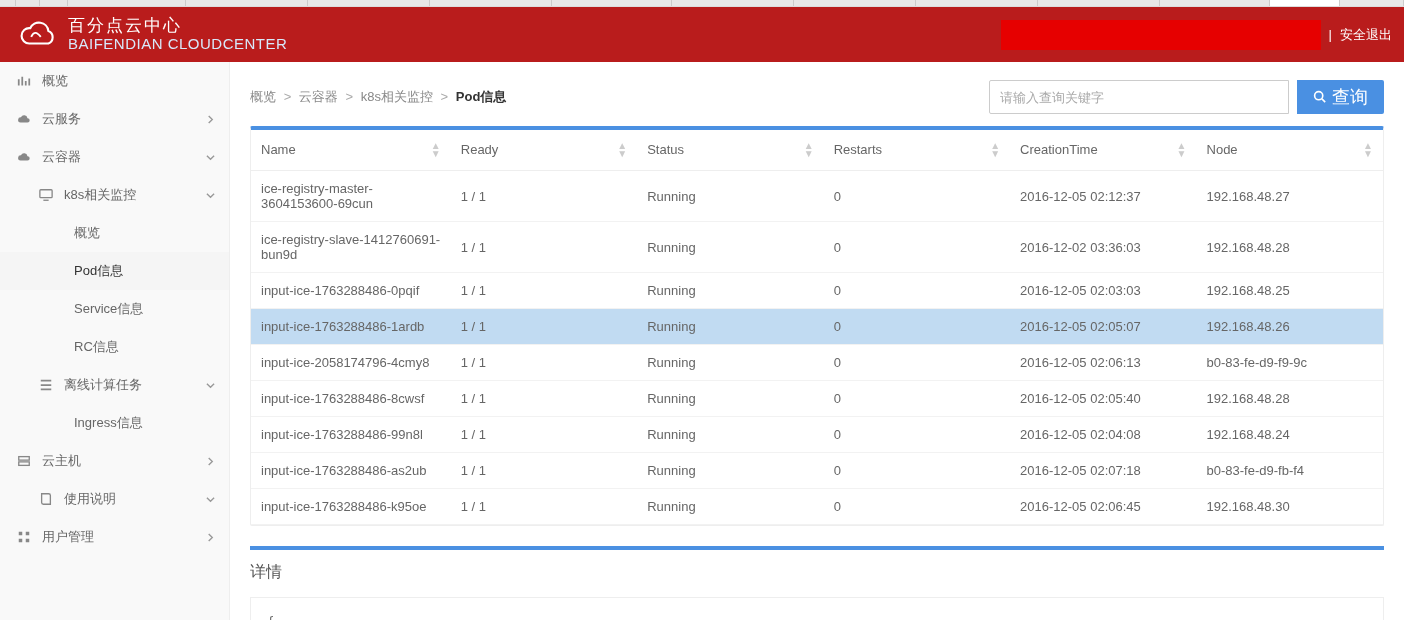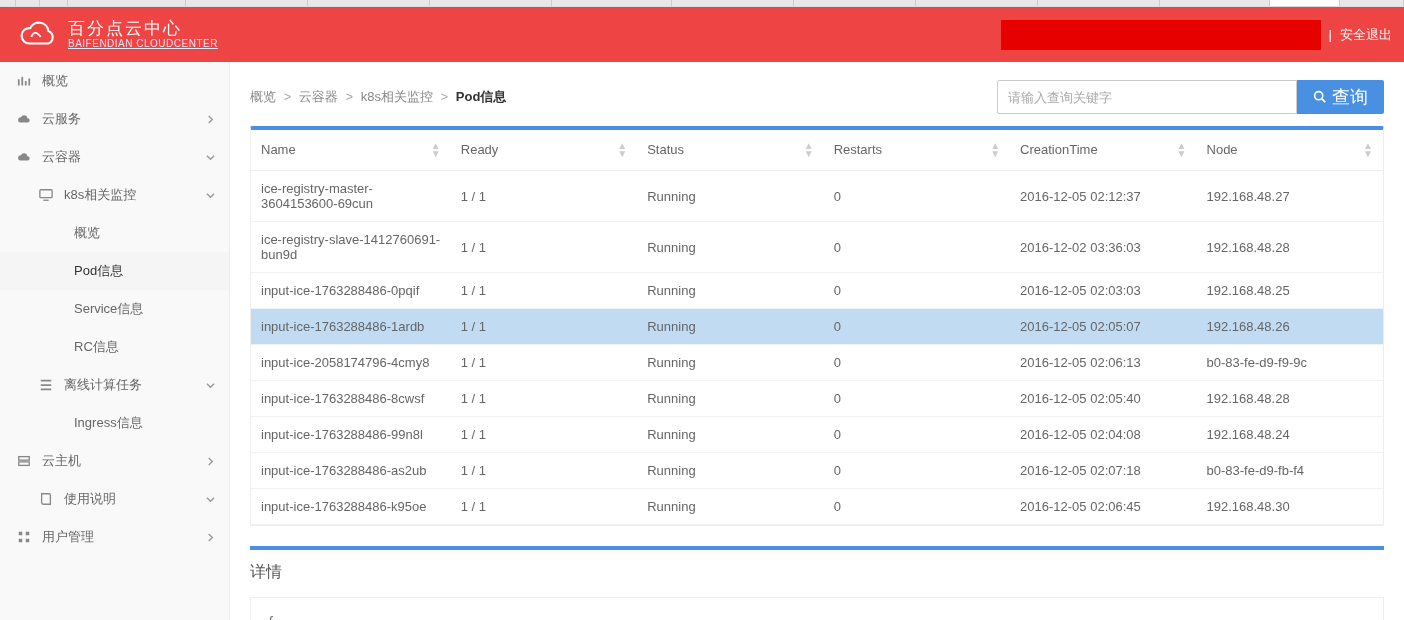--- a/index.html
+++ b/index.html
@@ -1,26 +1,26 @@
 <!DOCTYPE html>
 <html><head>
   <meta charset="utf-8">
   <style>
     * { margin: 0; padding: 0; box-sizing: border-box; }
     body { font-family: -apple-system, "Helvetica Neue", Arial, sans-serif; font-size: 13px; color: #555; background: #fff; }
     
     .top-strip { height: 7px; background: #e8e8e8; border-bottom: 1px solid #ddd; display: flex; }
     .top-strip .tab-seg { border-right: 1px solid #ccc; height: 100%; }
     
-    .header { background: #ef4444; color: #fff; height: 55px; display: flex; align-items: center; padding: 0 12px; justify-content: space-between; }
+    .header { background: #b91c1c; color: #fff; height: 55px; display: flex; align-items: center; padding: 0 12px; justify-content: space-between; }
     .brand { display: flex; align-items: center; gap: 10px; }
     .brand-logo svg { width: 46px; height: 32px; }
     .brand-text { display: flex; flex-direction: column; line-height: 1.1; }
     .brand-cn { font-size: 17px; font-weight: 400; letter-spacing: 2px; }
-    .brand-en { font-size: 10px; letter-spacing: 0.5px; color: #d8e8fa; text-decoration: underline; }
+    .brand-en { font-size: 15px; letter-spacing: 0.5px; color: #d8e8fa; }
     .header-right { display: flex; align-items: center; gap: 8px; font-size: 13px; }
     .red-box { background: #e60000; width: 320px; height: 30px; }
     .logout-link { color: #fff; cursor: pointer; }
     
     .layout { display: flex; min-height: calc(100vh - 62px); }
     
     .sidebar { width: 230px; background: #f9f9f9; border-right: 1px solid #eee; flex-shrink: 0; }
     .nav-item { display: flex; align-items: center; padding: 10px 14px; cursor: pointer; color: #666; position: relative; }
     .nav-item .icon-slot { width: 20px; display: inline-flex; justify-content: center; margin-right: 8px; color: #888; }
     .nav-item .label { flex: 1; }
@@ -28,21 +28,21 @@
     .nav-item.sub1 { padding-left: 36px; }
     .nav-item.sub2 { padding-left: 74px; }
     .nav-item.active { background: #f5f5f5; color: #333; }
     
     .content { flex: 1; background: #fff; padding: 0; overflow: auto; }
     
     .crumb-row { display: flex; align-items: center; justify-content: space-between; padding: 18px 20px 12px 20px; }
     .breadcrumb { color: #888; font-size: 13px; }
     .breadcrumb .sep { margin: 0 4px; color: #aaa; }
     .breadcrumb .current { color: #333; font-weight: 600; }
-    .search-area { display: flex; gap: 0; }
+    .search-area { display: flex; gap: 8px; }
     .search-input { width: 300px; height: 34px; border: 1px solid #ccc; padding: 0 10px; font-size: 13px; border-radius: 2px 0 0 2px; outline: none; }
     .search-input::placeholder { color: #aaa; }
     .search-btn { background: #4a90e2; color: #fff; border: none; height: 34px; padding: 0 16px; display: inline-flex; align-items: center; gap: 6px; border-radius: 0 2px 2px 0; cursor: pointer; font-size: 18px; }
     
     .panel { margin: 0 20px 20px 20px; background: #fff; border: 1px solid #eee; border-top: 4px solid #4a90e2; border-radius: 2px; }
     
     table.data { width: 100%; border-collapse: collapse; }
     table.data thead th { text-align: left; font-weight: 400; color: #666; padding: 12px 10px; border-bottom: 1px solid #eee; cursor: pointer; position: relative; }
     table.data thead th .sort { float: right; color: #ccc; font-size: 10px; line-height: 8px; display: flex; flex-direction: column; align-items: center; }
     table.data tbody td { padding: 10px 10px; border-bottom: 1px solid #f2f2f2; color: #666; }

